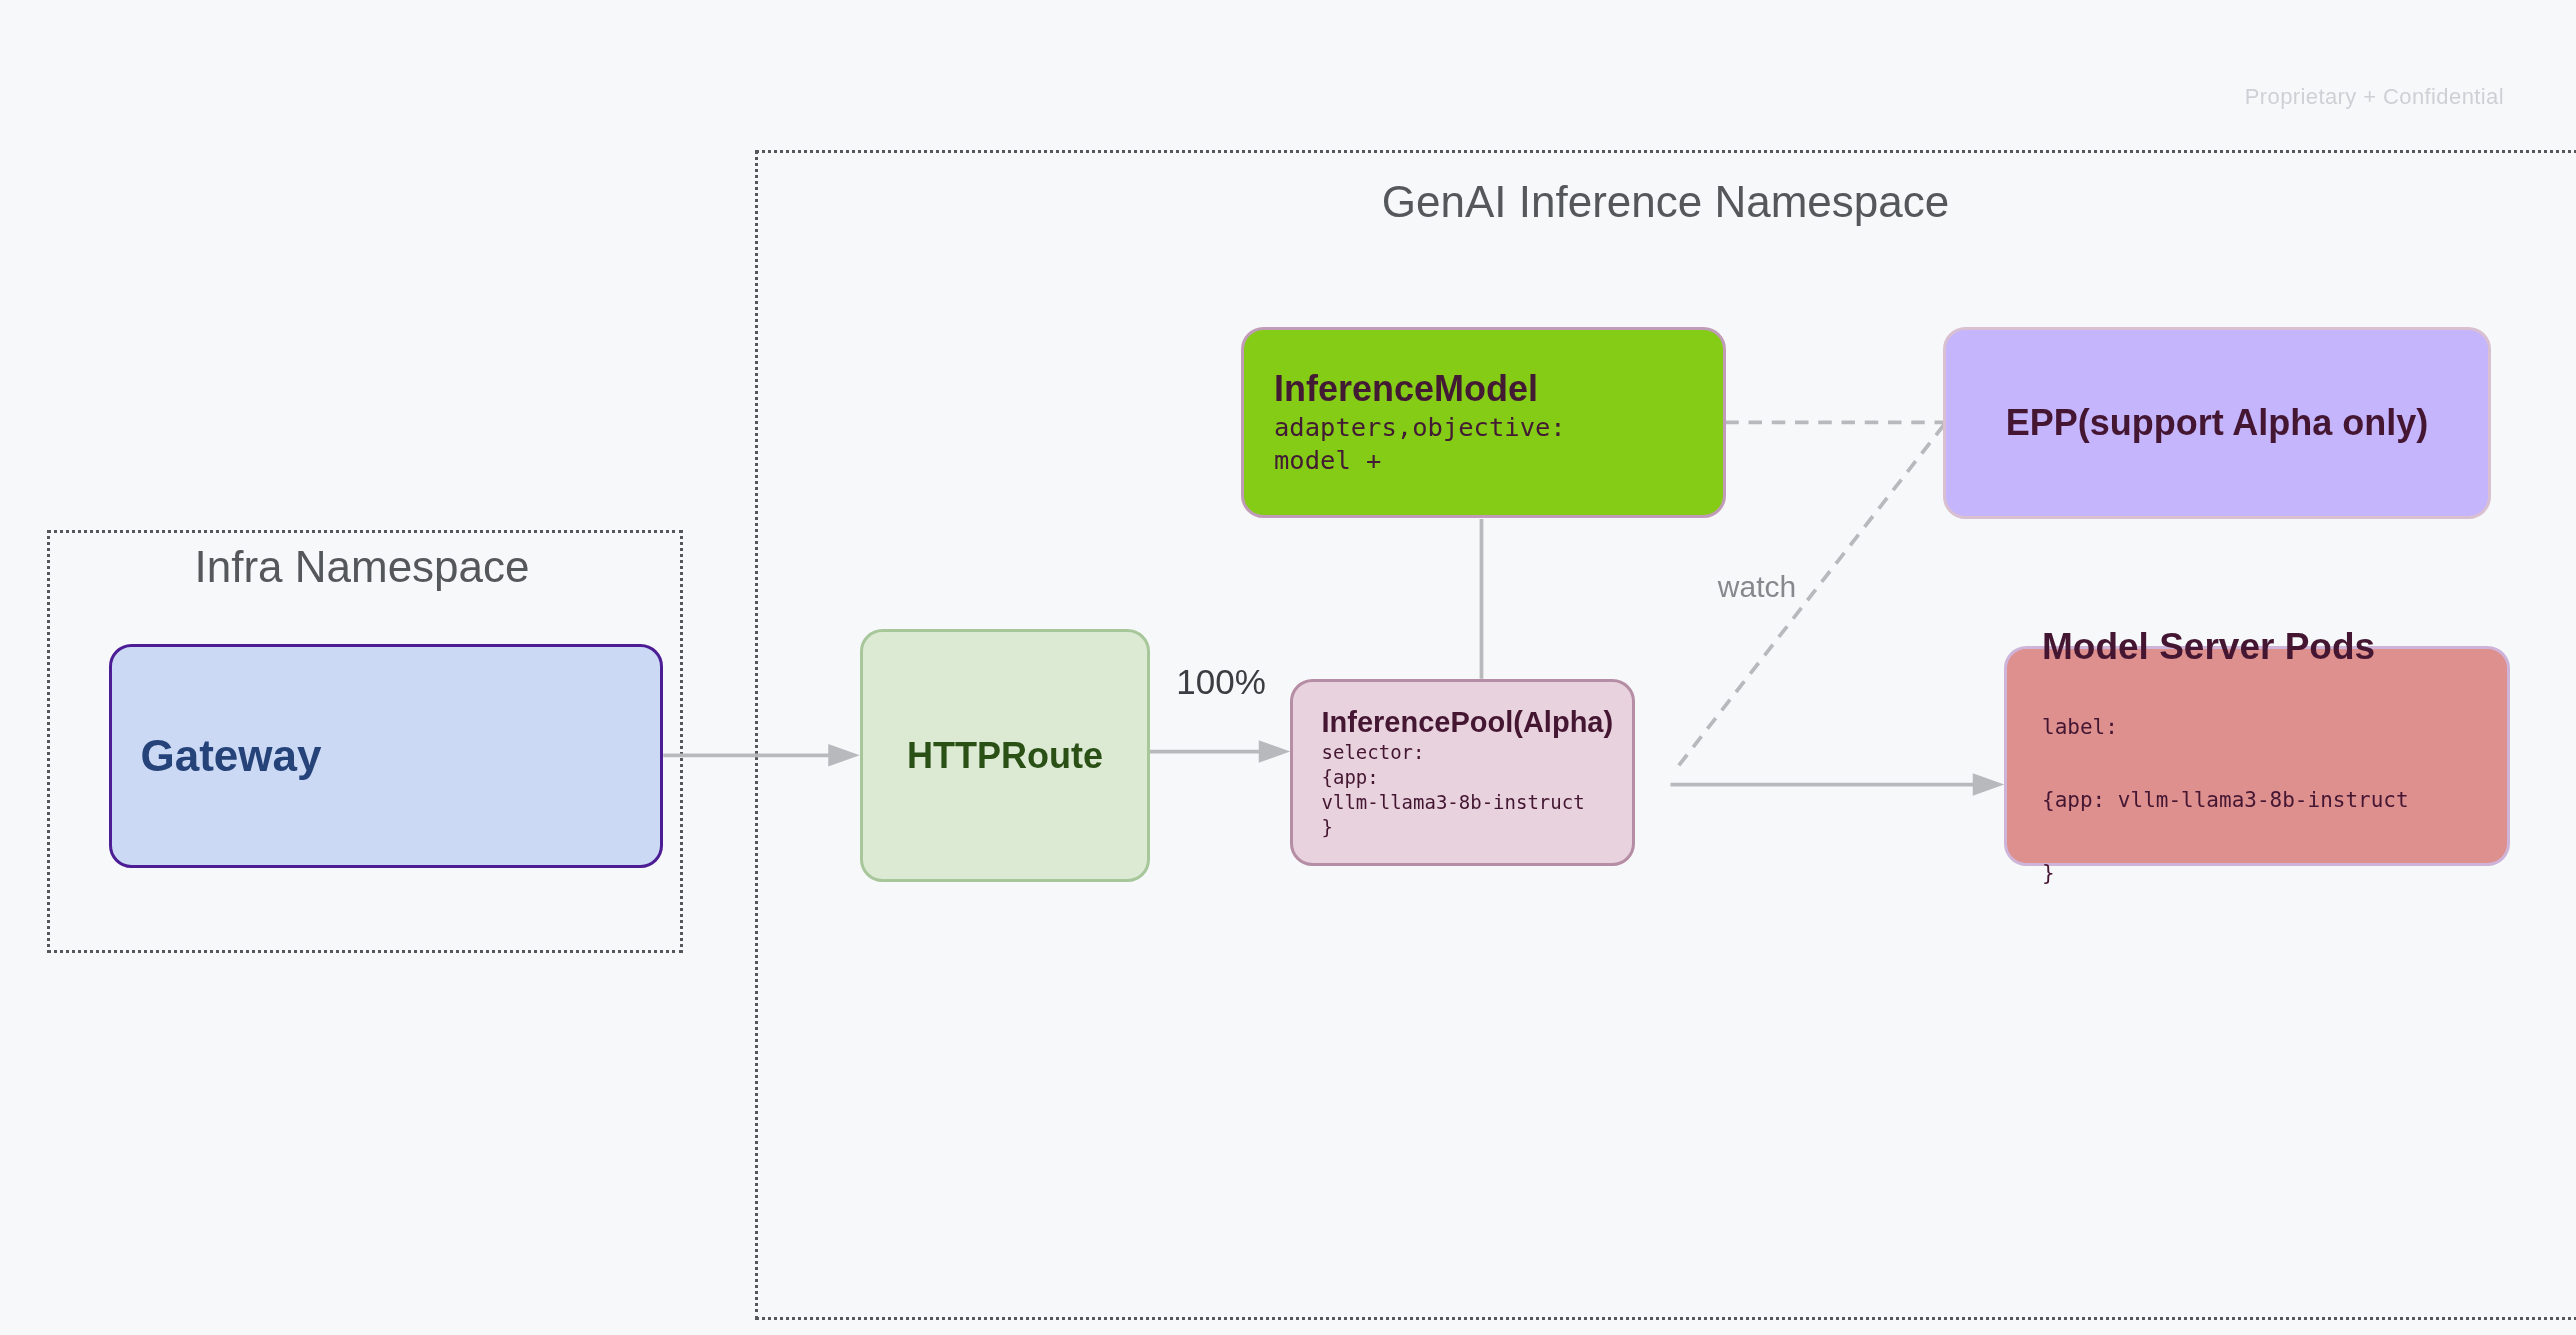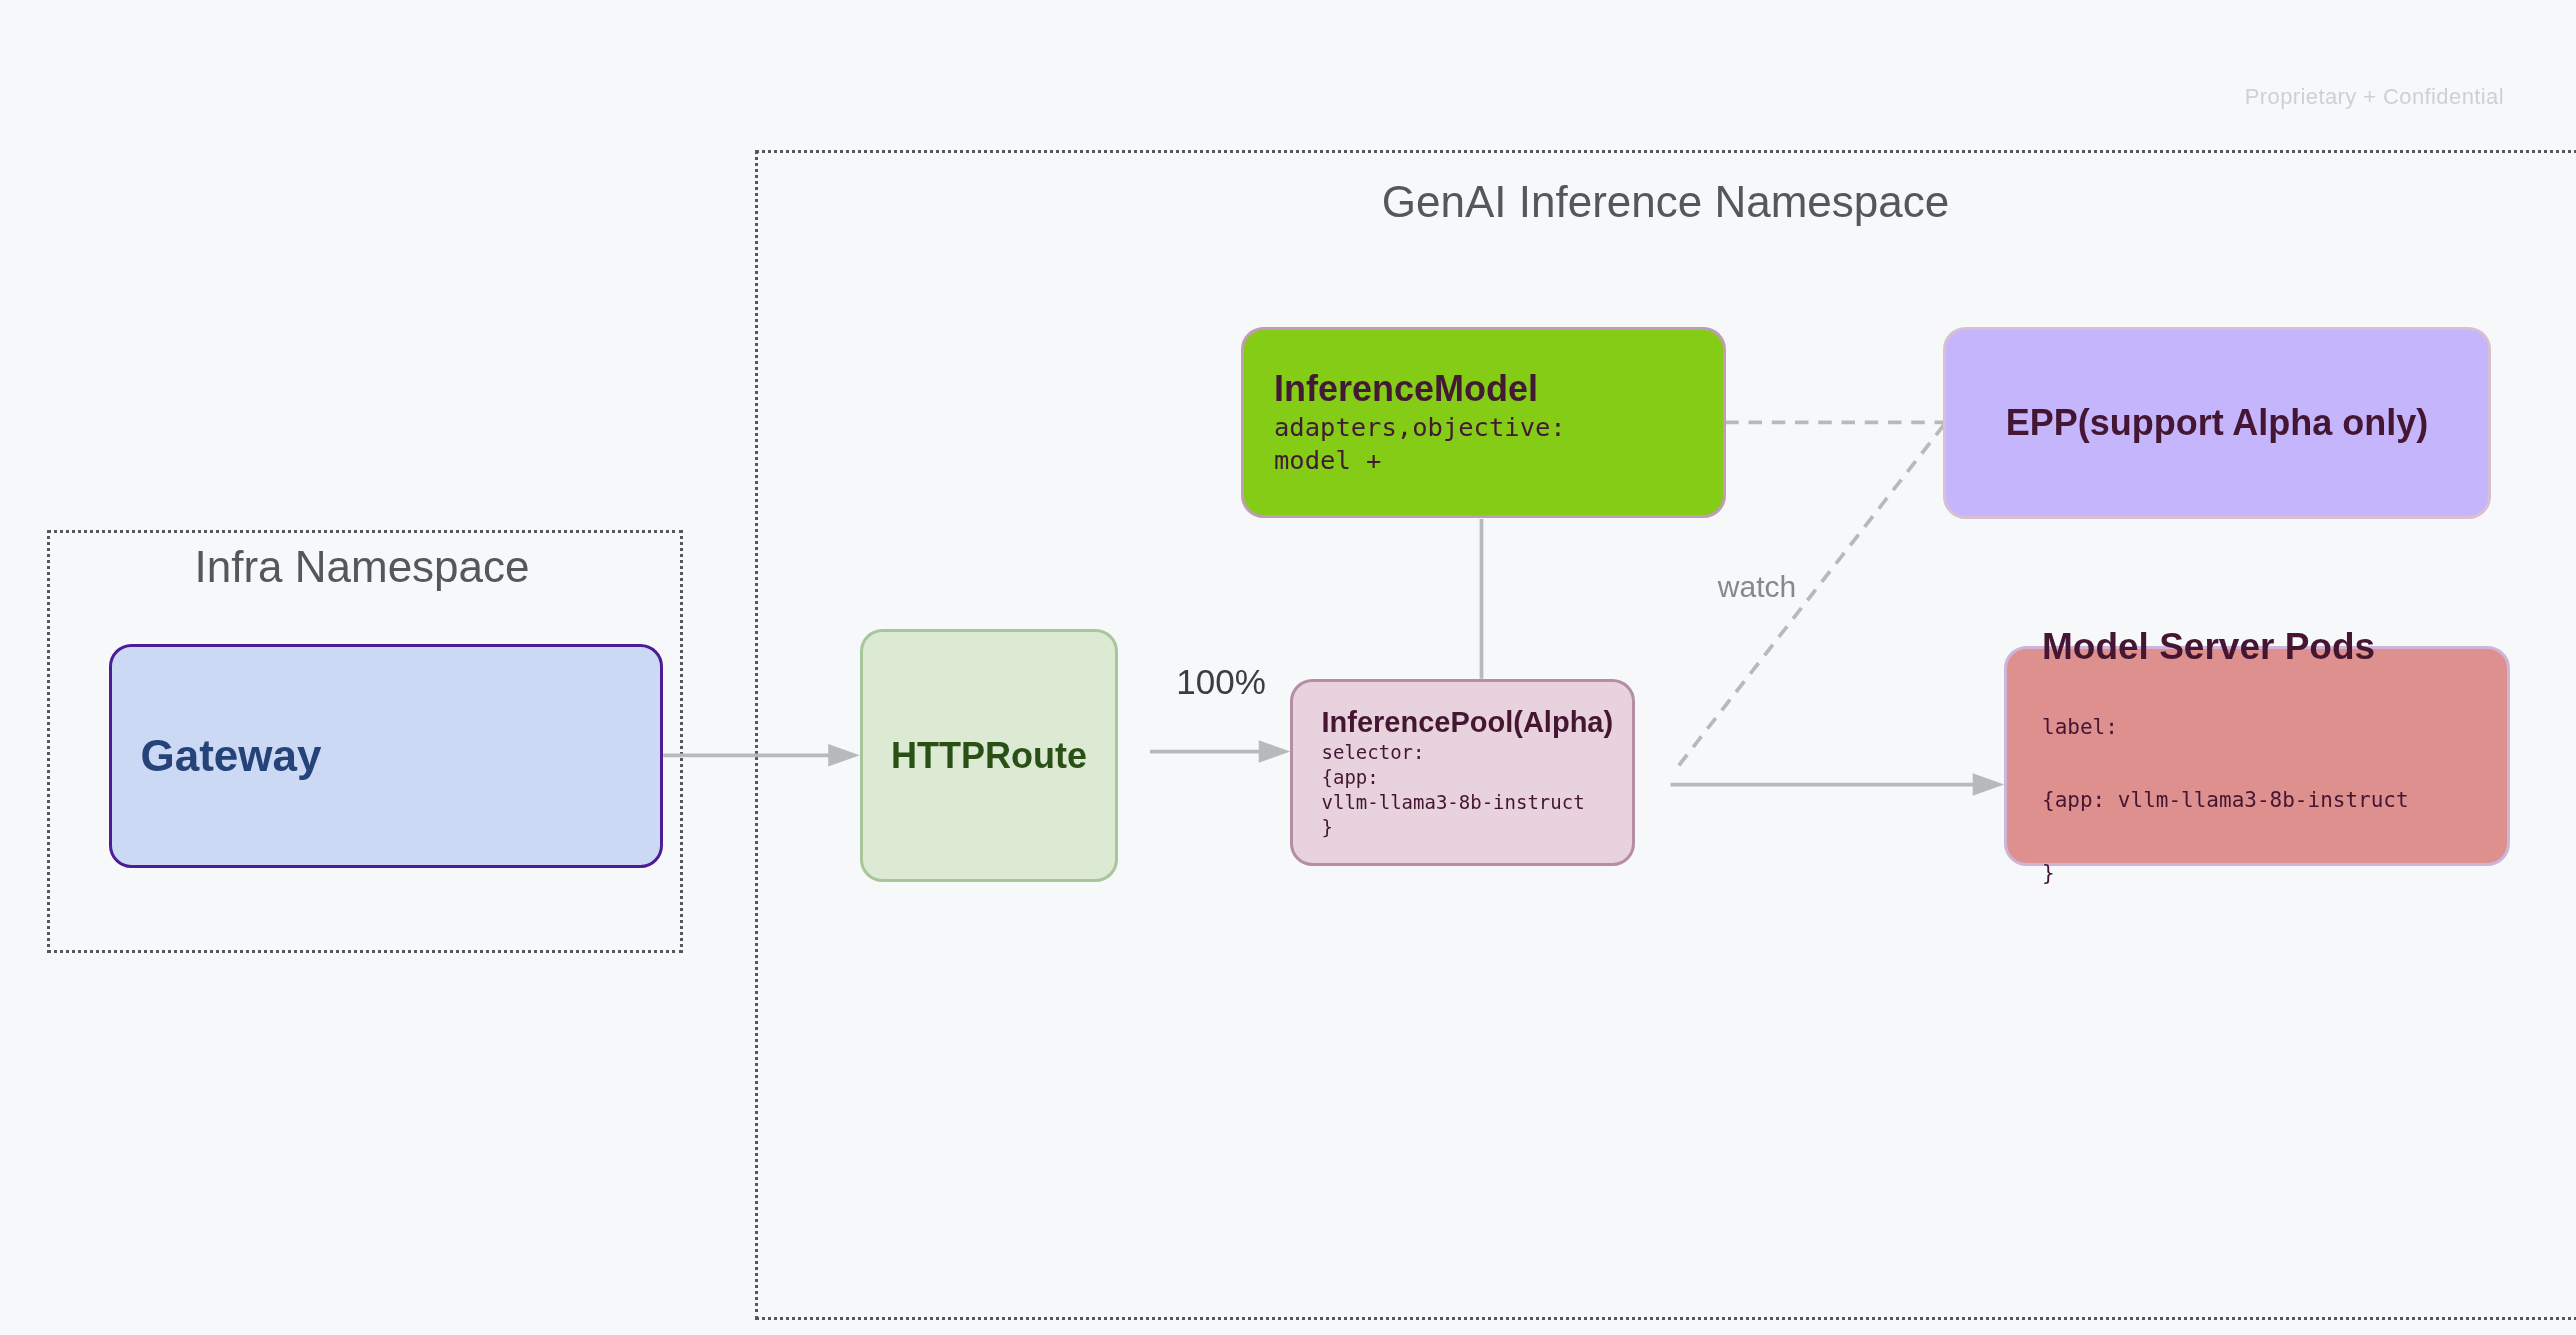--- a/index.html
+++ b/index.html
@@ -55,21 +55,21 @@
   .node .code  { font-family: "DejaVu Sans Mono", monospace; line-height: 1.32; }
 
   .node-gateway {
     left: 109px; top: 644px; width: 554px; height: 224px;
     background: #cbd9f5; border: 3px solid #4c1d95;
     padding-left: 28.5px;
   }
   .node-gateway .title { font-size: 44px; color: #254379; }
 
   .node-httproute {
-    left: 860px; top: 629px; width: 258px; height: 253px;
+    left: 860px; top: 629px; width: 290px; height: 253px;
     background: #dcead4; border: 3px solid #a7c79b;
     align-items: center;
   }
   .node-httproute .title { font-size: 36px; color: #2a5016; }
 
   .node-inferencemodel {
     left: 1241px; top: 327px; width: 485px; height: 191px;
     background: #84cc16; border: 3px solid #c09cb8;
     padding-left: 30px;
   }

